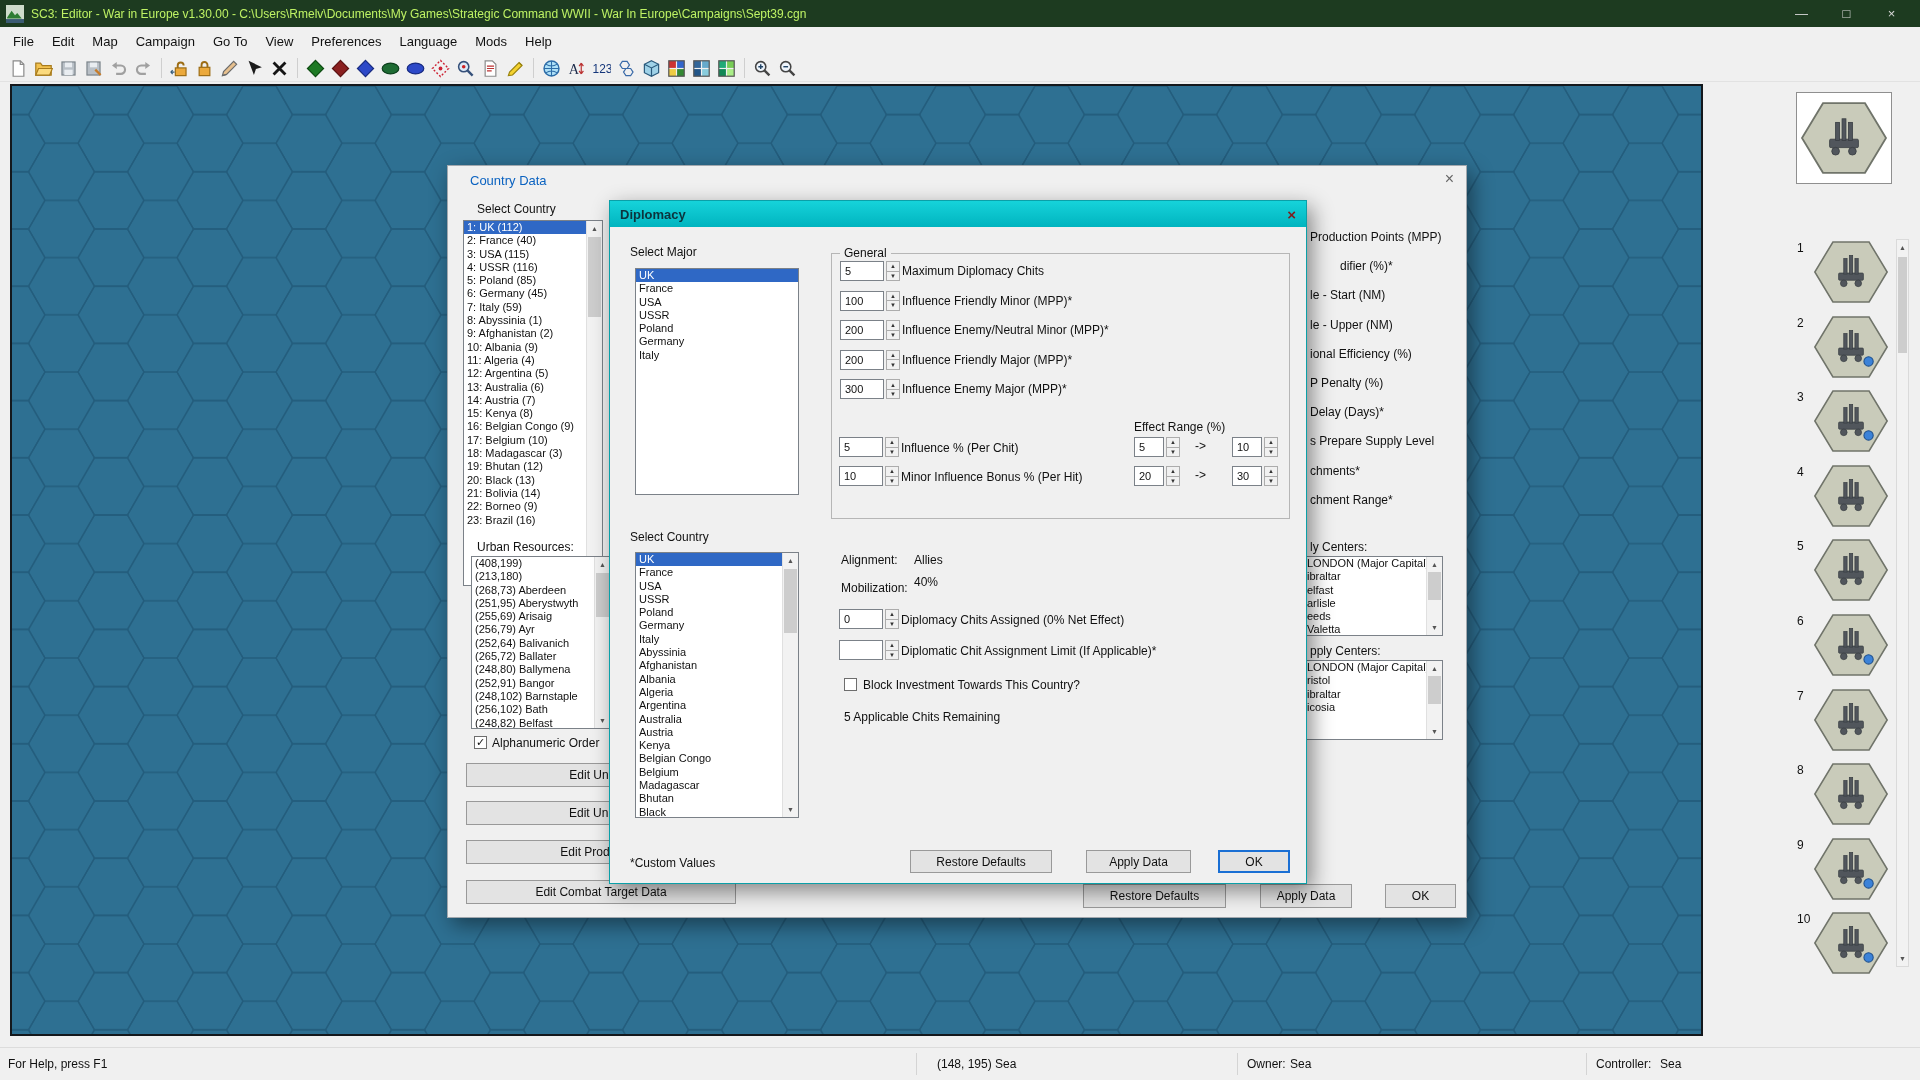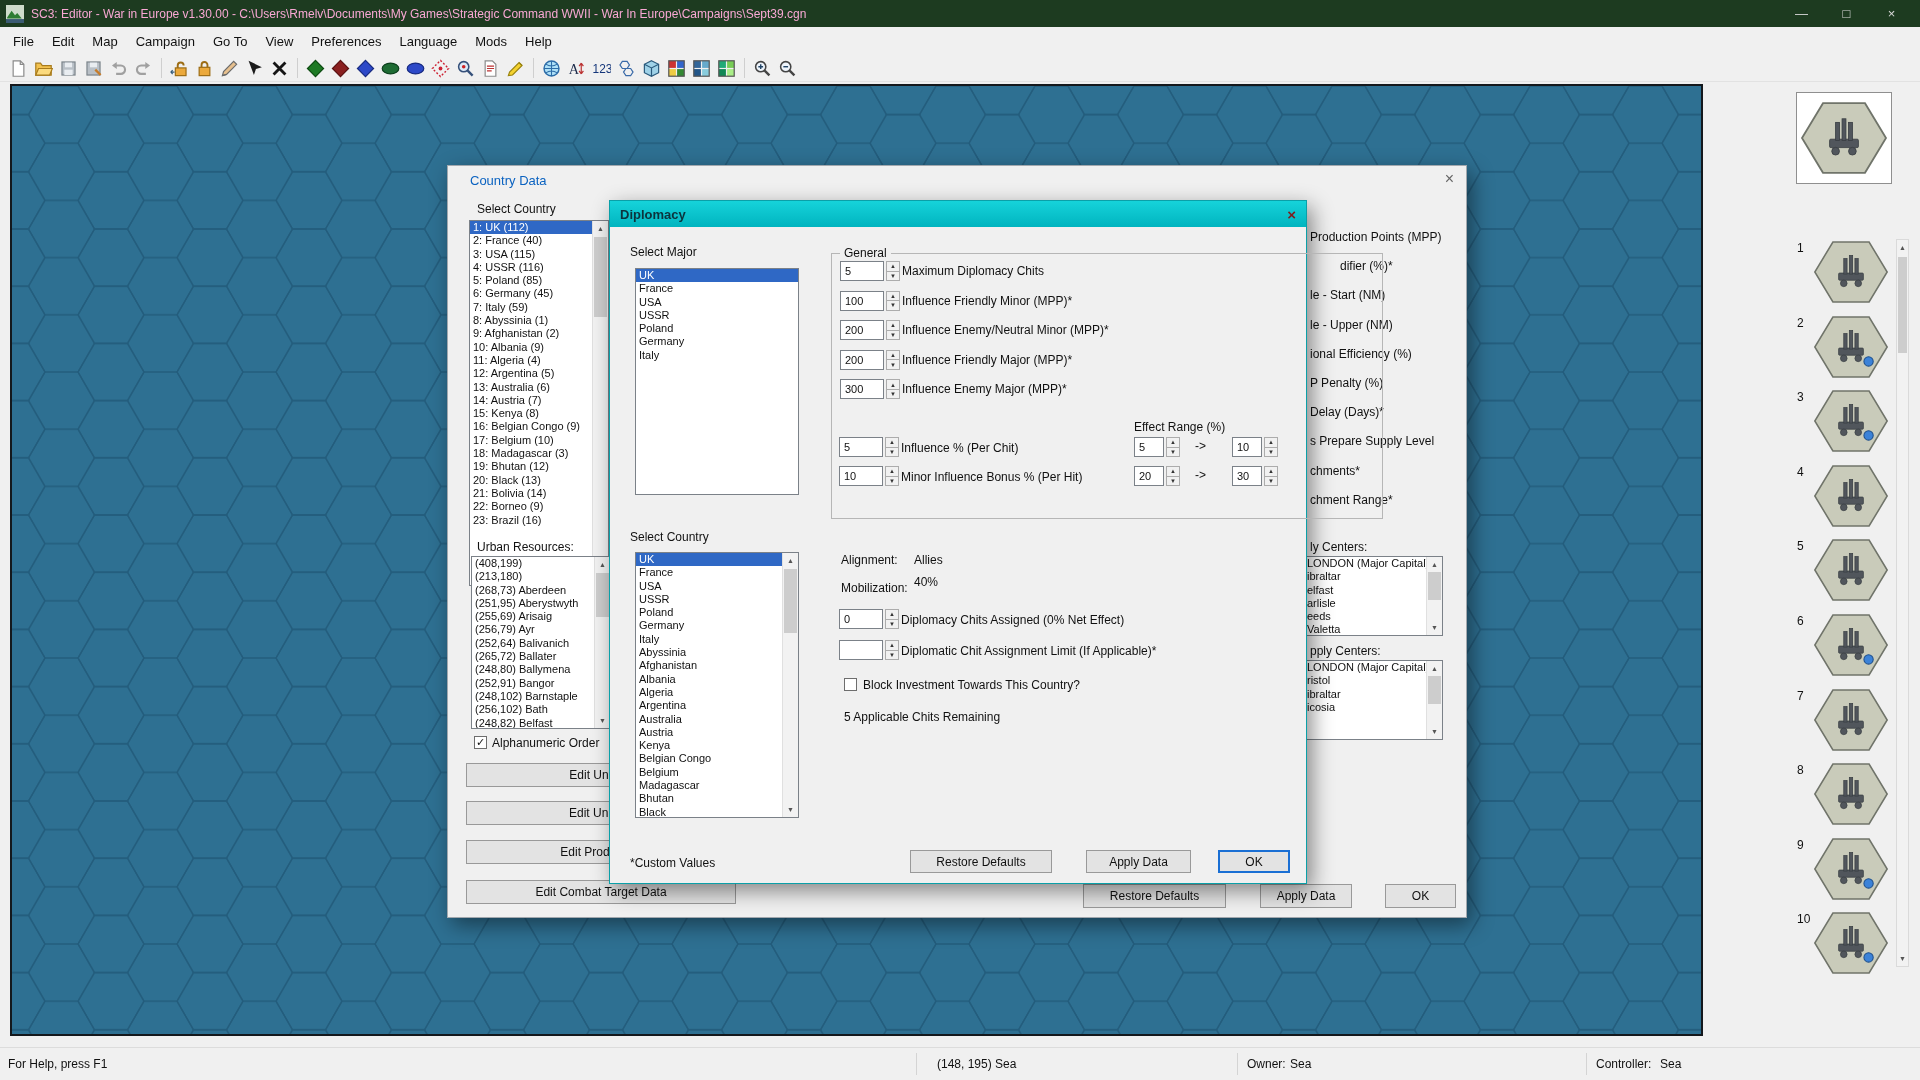--- a/index.html
+++ b/index.html
@@ -4,21 +4,21 @@
 <style>
   * { margin:0; padding:0; box-sizing:border-box; }
   html,body { width:1920px; height:1080px; overflow:hidden; background:#f0f0f0;
               font-family:"Liberation Sans", sans-serif; color:#111; }
 
   
   .titlebar{position:absolute;left:0;top:0;width:1920px;height:27px;background:#1d3b20;
             display:flex;align-items:center;padding:0 6px;z-index:5;}
   .appicon{width:18px;height:18px;margin-right:7px;display:flex;}
   .appicon svg{width:18px;height:18px;}
-  .wtitle{color:#f9a8d4;font-size:12px;white-space:nowrap;}
+  .wtitle{color:#bef264;font-size:12px;white-space:nowrap;}
   .wctrls{margin-left:auto;display:flex;}
   .wc{width:45px;height:27px;color:#d9d9d9;font-size:13px;display:flex;align-items:center;justify-content:center;}
 
   
   .menubar{position:absolute;left:0;top:27px;width:1920px;height:28px;background:#f0f0f0;
            display:flex;align-items:center;padding-left:4px;}
   .menu-item{padding:0 9px;font-size:13px;height:100%;display:flex;align-items:center;}
 
   
   .toolbar{position:absolute;left:0;top:55px;width:1920px;height:27px;background:#f0f0f0;
@@ -481,21 +481,21 @@
     <div class="ar up">▲</div>
               <div class="ar dn">▼</div>
     <div class="th" style="top:17px;height:96px"></div>
   </div>
 
 <div class="dlg" id="dlg-country">
   <div class="cd-title">Country Data</div>
   <div class="cd-close">×</div>
 
   <div class="dlabel" style="left:29px;top:36px">Select Country</div>
-  <div class="listbox has-sb" style="left:21px;top:54px;width:140px;height:366px">
+  <div class="listbox has-sb" style="left:15px;top:54px;width:140px;height:366px">
     <div class="sb in">
         <div class="ar up">▲</div>
               <div class="ar dn">▼</div>
         <div class="th" style="top:16px;height:80px"></div>
       </div>
   <div class="list-item selected">1: UK (112)</div>
       <div class="list-item">2: France (40)</div>
       <div class="list-item">3: USA (115)</div>
       <div class="list-item">4: USSR (116)</div>
       <div class="list-item">5: Poland (85)</div>
@@ -601,21 +601,21 @@
   <div class="listbox" style="left:25px;top:67px;width:164px;height:227px">
       <div class="list-item selected">UK</div>
       <div class="list-item">France</div>
       <div class="list-item">USA</div>
       <div class="list-item">USSR</div>
       <div class="list-item">Poland</div>
       <div class="list-item">Germany</div>
       <div class="list-item">Italy</div>
     </div>
 
-  <div class="group" style="left:221px;top:52px;width:552px;height:266px">
+  <div class="group" style="left:221px;top:52px;width:459px;height:266px">
     <div class="glabel">General</div>
   <div class="spin" style="left:8px;top:7px">
        <div class="val">5</div>
      <div class="ud">
           <div>▲</div>
           <div>▼</div>
         </div>
       </div>
      <div class="dlabel" style="left:70px;top:10px">Maximum Diplomacy Chits</div>
       <div class="spin" style="left:8px;top:36.599999999999994px">

